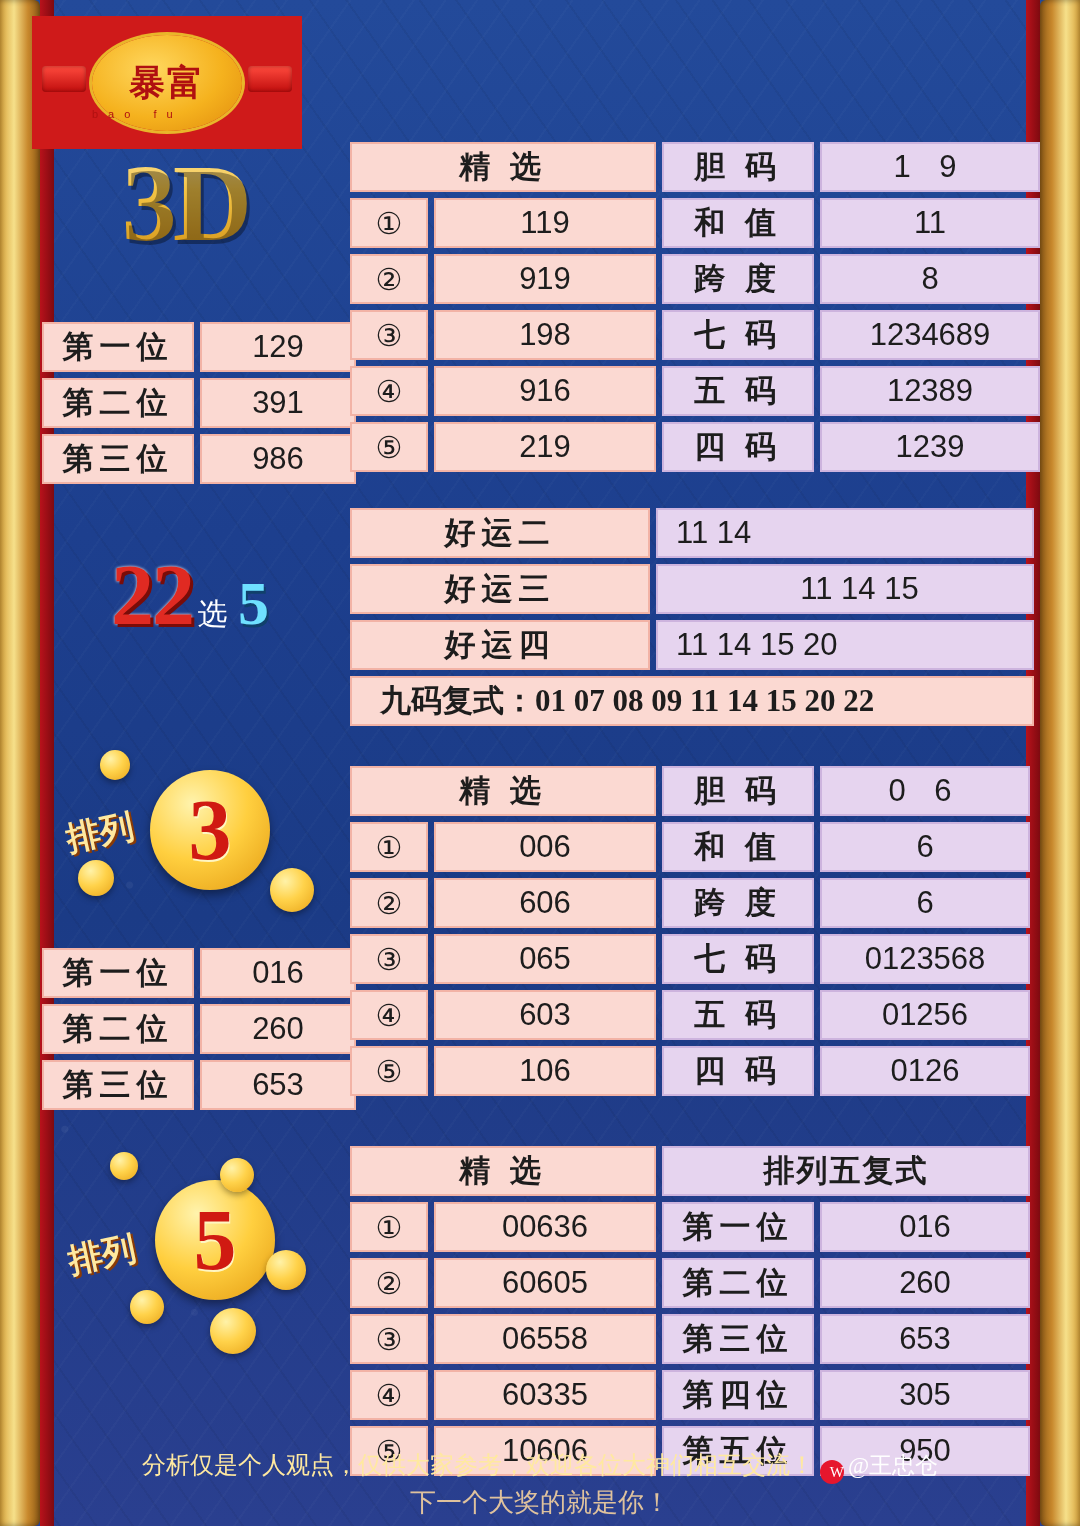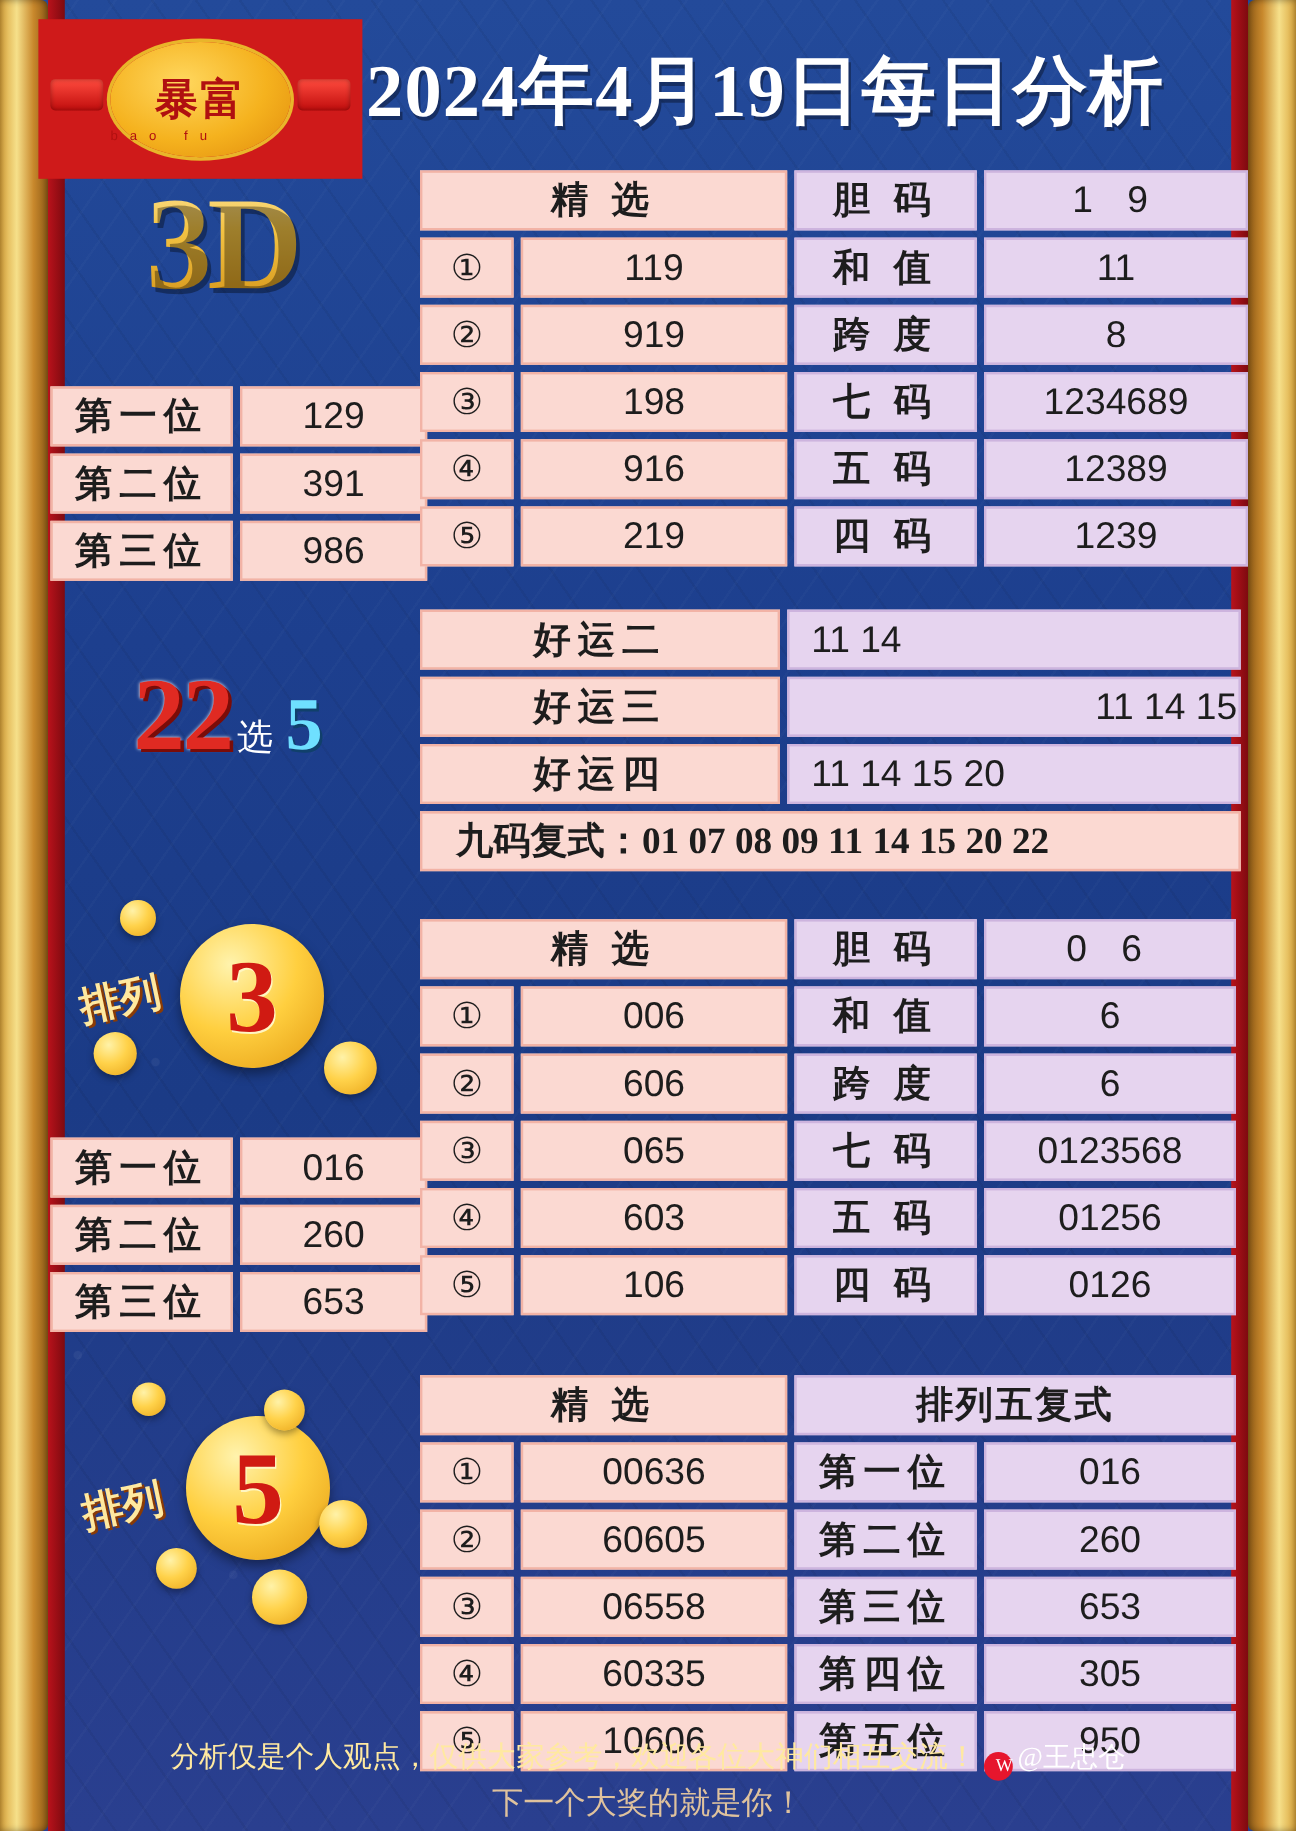--- a/index.html
+++ b/index.html
@@ -177,21 +177,20 @@
   <div class="logo-box">
     <div class="knot l"></div>
     <div class="knot r"></div>
     <div class="logo-oval">
       <span class="ch">暴</span>
       <span class="ch">富</span>
       <span class="py">bao        fu</span>
     </div>
   </div>
 
-  <div class="title">2024年4月19日每日分析</div>
 
   <div class="badge b3d">
     <div class="g3">3D</div>
   </div>
 
   <div class="badge b22">
     <span class="n22">22</span>
     <span class="xiao">选</span>
     <span class="x5">5</span>
   </div>
@@ -276,21 +275,21 @@
     </table>
 
   <table class="tbl" style="left:344px; top:502px;">
     <tbody>
         <tr>
       <td class="hdr" style="width:300px">好运二</td>
       <td class="lilac num" style="width:378px; text-align:left; padding-left:18px;">11  14</td>
     </tr>
     <tr>
       <td class="hdr">好运三</td>
-      <td class="lilac num" style="text-align:right; padding-left:30px;">11  14  15</td>
+      <td class="lilac num" style="text-align:center; padding-left:30px;">11  14  15</td>
     </tr>
     <tr>
       <td class="hdr">好运四</td>
       <td class="lilac num" style="text-align:left; padding-left:18px;">11  14  15  20</td>
     </tr>
     <tr>
       <td colspan="2" style="text-align:left; padding-left:28px; font-weight:bold;">九码复式：01  07  08  09  11  14  15  20  22</td>
     </tr>
   </tbody>
     </table>

